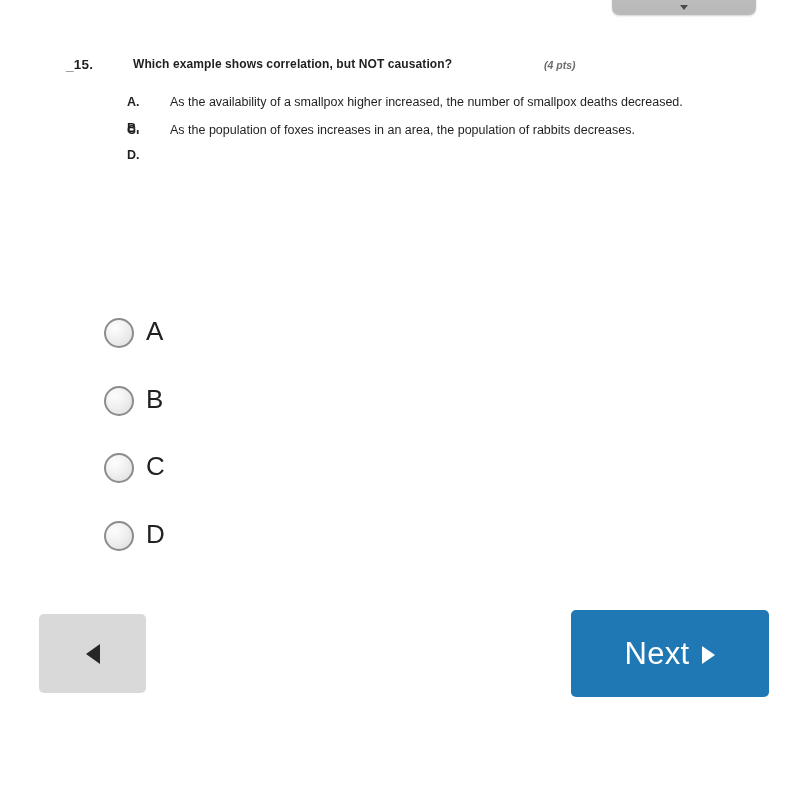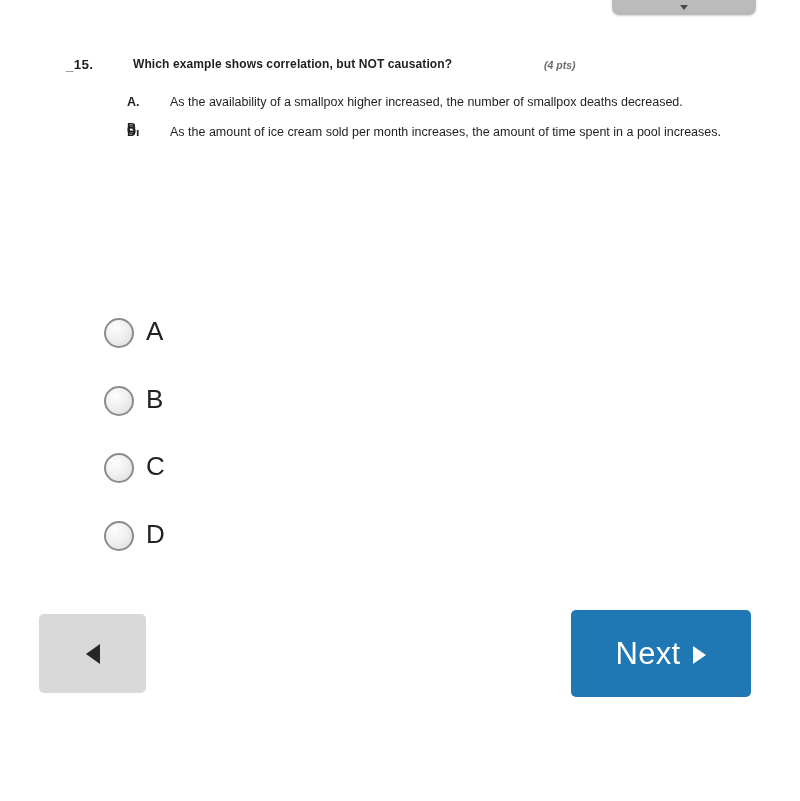--- a/index.html
+++ b/index.html
@@ -174,21 +174,21 @@
     height: 0;
     border-top: 10px solid transparent;
     border-bottom: 10px solid transparent;
     border-right: 14px solid #262626;
   }
 
   #next-button {
     position: absolute;
     left: 571px;
     top: 610px;
-    width: 180px;
+    width: 198px;
     height: 87px;
     background: #1f77b4;
     border: none;
     border-radius: 5px;
     cursor: pointer;
     padding: 8px;
     display: flex;
     align-items: center;
     justify-content: center;
     gap: 13px;
@@ -226,24 +226,24 @@
 <div id="choice-list">
   <div class="choice-row">
     <span class="choice-letter">A.</span>
     <span class="choice-text">As the availability of a smallpox higher increased, the number of smallpox deaths decreased.</span>
   </div>
   <div class="choice-row">
     <span class="choice-letter">B.</span>
   </div>
   <div class="choice-row">
     <span class="choice-letter">C.</span>
+    <span class="choice-text">As the population of foxes increases in an area, the population of rabbits decreases.</span>
   </div>
   <div class="choice-row">
     <span class="choice-letter">D.</span>
-    <span class="choice-text">As the amount of ice cream sold per month increases, the amount of time spent in a pool increases.</span>
   </div>
 </div>
 
 <div id="answer-group">
   <div class="answer-option">
     <span class="radio-dot"></span>
     <span class="answer-label">A</span>
   </div>
   <div class="answer-option">
     <span class="radio-dot"></span>

